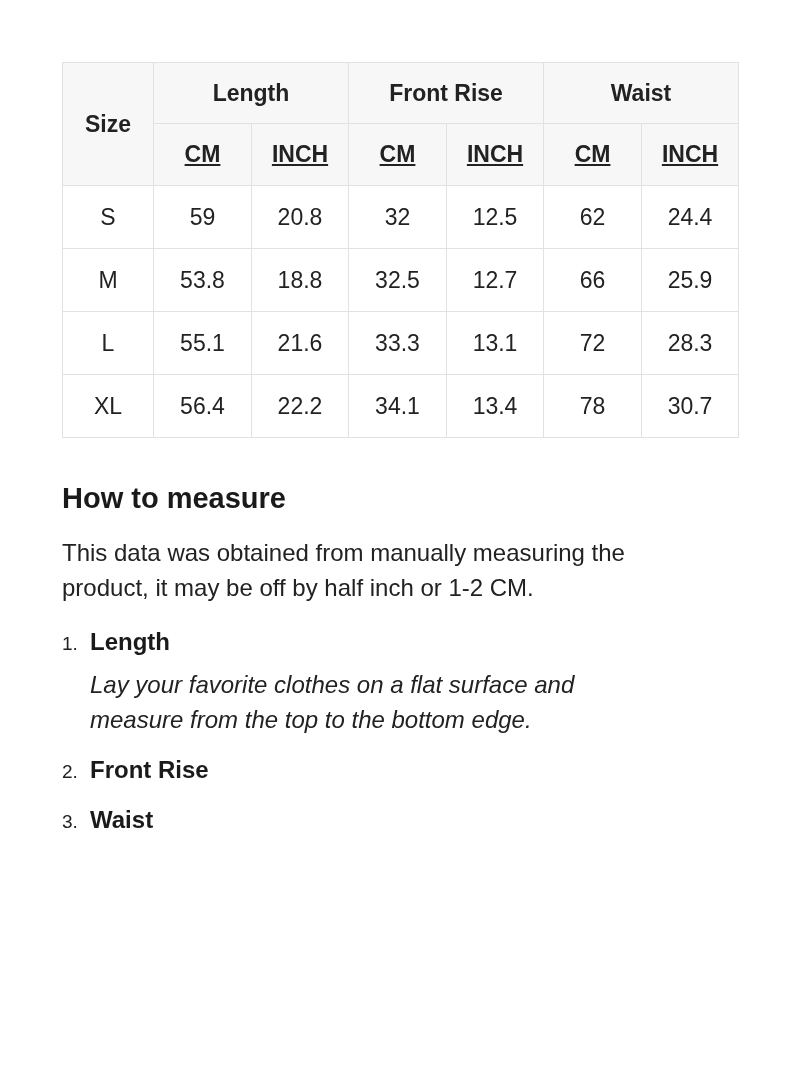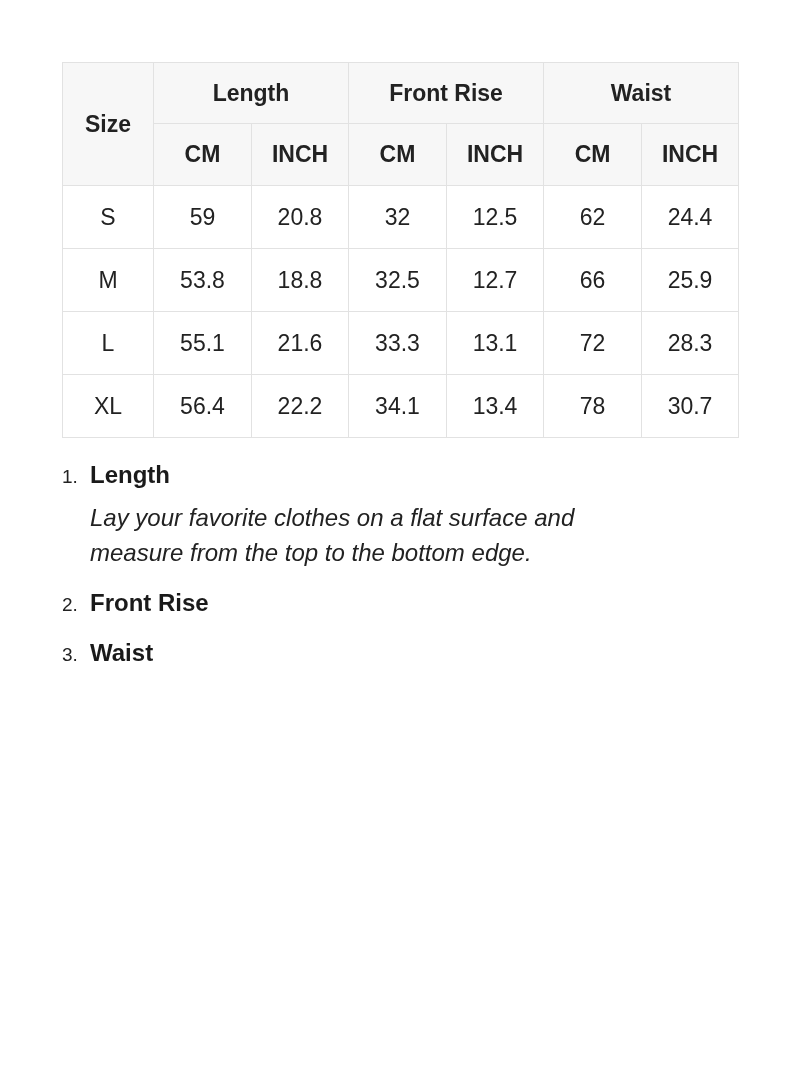--- a/index.html
+++ b/index.html
@@ -38,21 +38,21 @@
   }
   table.size-chart thead th {
     background: #f7f7f7;
     font-weight: 700;
   }
   table.size-chart td {
     background: #ffffff;
     font-weight: 400;
   }
   tr.hrow-1 { height: 61px; }
-  tr.hrow-2 { height: 62px; }
+  tr.hrow-2 { height: 62px; text-decoration: underline; }
   tr.drow   { height: 63px; }
 
   
   .htm-title {
     margin: 43px 0 0 0;
     font-size: 29px;
     line-height: 34px;
     font-weight: 700;
     color: #1a1a1a;
   }
@@ -157,20 +157,23 @@
         <td>22.2</td>
         <td>34.1</td>
         <td>13.4</td>
         <td>78</td>
         <td>30.7</td>
       </tr>
     </tbody>
   </table>
 
   <section>
+    <h2 class="htm-title">How to measure</h2>
+    <p class="htm-intro">This data was obtained from manually measuring the
+product, it may be off by half inch or 1-2 CM.</p>
 
     <ol class="steps">
       <li class="step">
         <div class="step-head">
           <span class="step-num">1.</span>
           <span class="step-term">Length</span>
         </div>
         <p class="step-desc">Lay your favorite clothes on a flat surface and
 measure from the top to the bottom edge.</p>
       </li>

